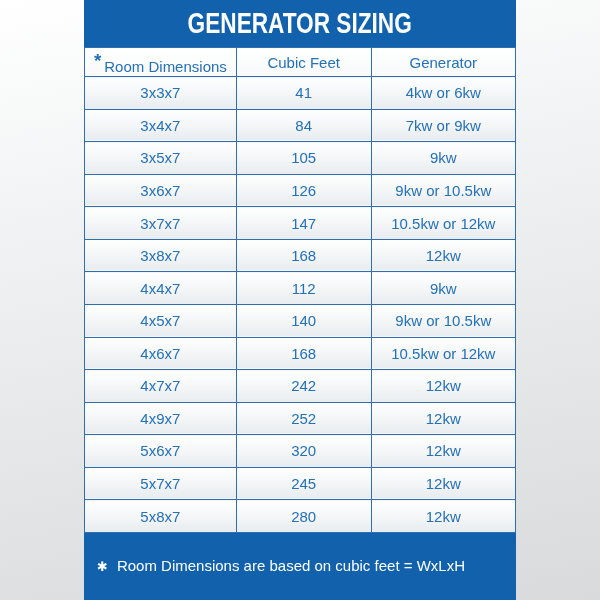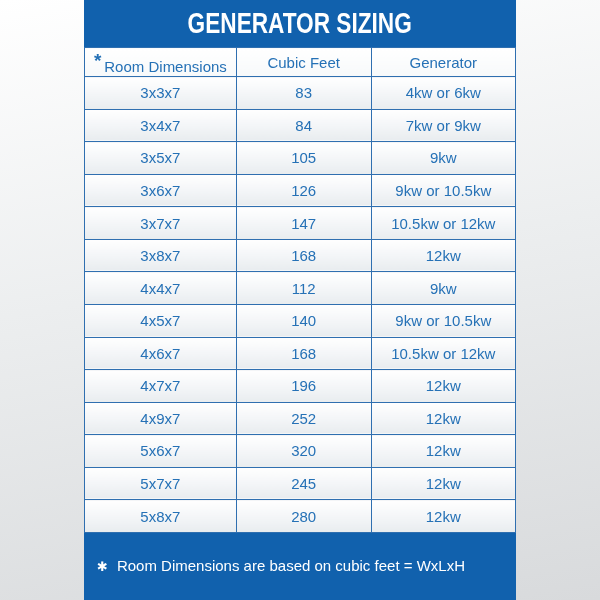--- a/index.html
+++ b/index.html
@@ -111,21 +111,21 @@
         <tr>
           <th><span class="hdr-asterisk">*</span><span>Room Dimensions</span></th>
           <th><span>Cubic Feet</span></th>
           <th><span>Generator</span></th>
         </tr>
       </thead>
       <tbody>
 
       <tr style="">
           <td>3x3x7</td>
-          <td>83</td>
+          <td>41</td>
           <td>4kw or 6kw</td>
         </tr>
           <tr style="">
           <td>3x4x7</td>
           <td>84</td>
           <td>7kw or 9kw</td>
         </tr>
           <tr style="">
           <td>3x5x7</td>
           <td>105</td>
@@ -156,21 +156,21 @@
           <td>140</td>
           <td>9kw or 10.5kw</td>
         </tr>
           <tr style="">
           <td>4x6x7</td>
           <td>168</td>
           <td>10.5kw or 12kw</td>
         </tr>
           <tr style="">
           <td>4x7x7</td>
-          <td>196</td>
+          <td>242</td>
           <td>12kw</td>
         </tr>
           <tr style="">
           <td>4x9x7</td>
           <td>252</td>
           <td>12kw</td>
         </tr>
           <tr style="">
           <td>5x6x7</td>
           <td>320</td>

